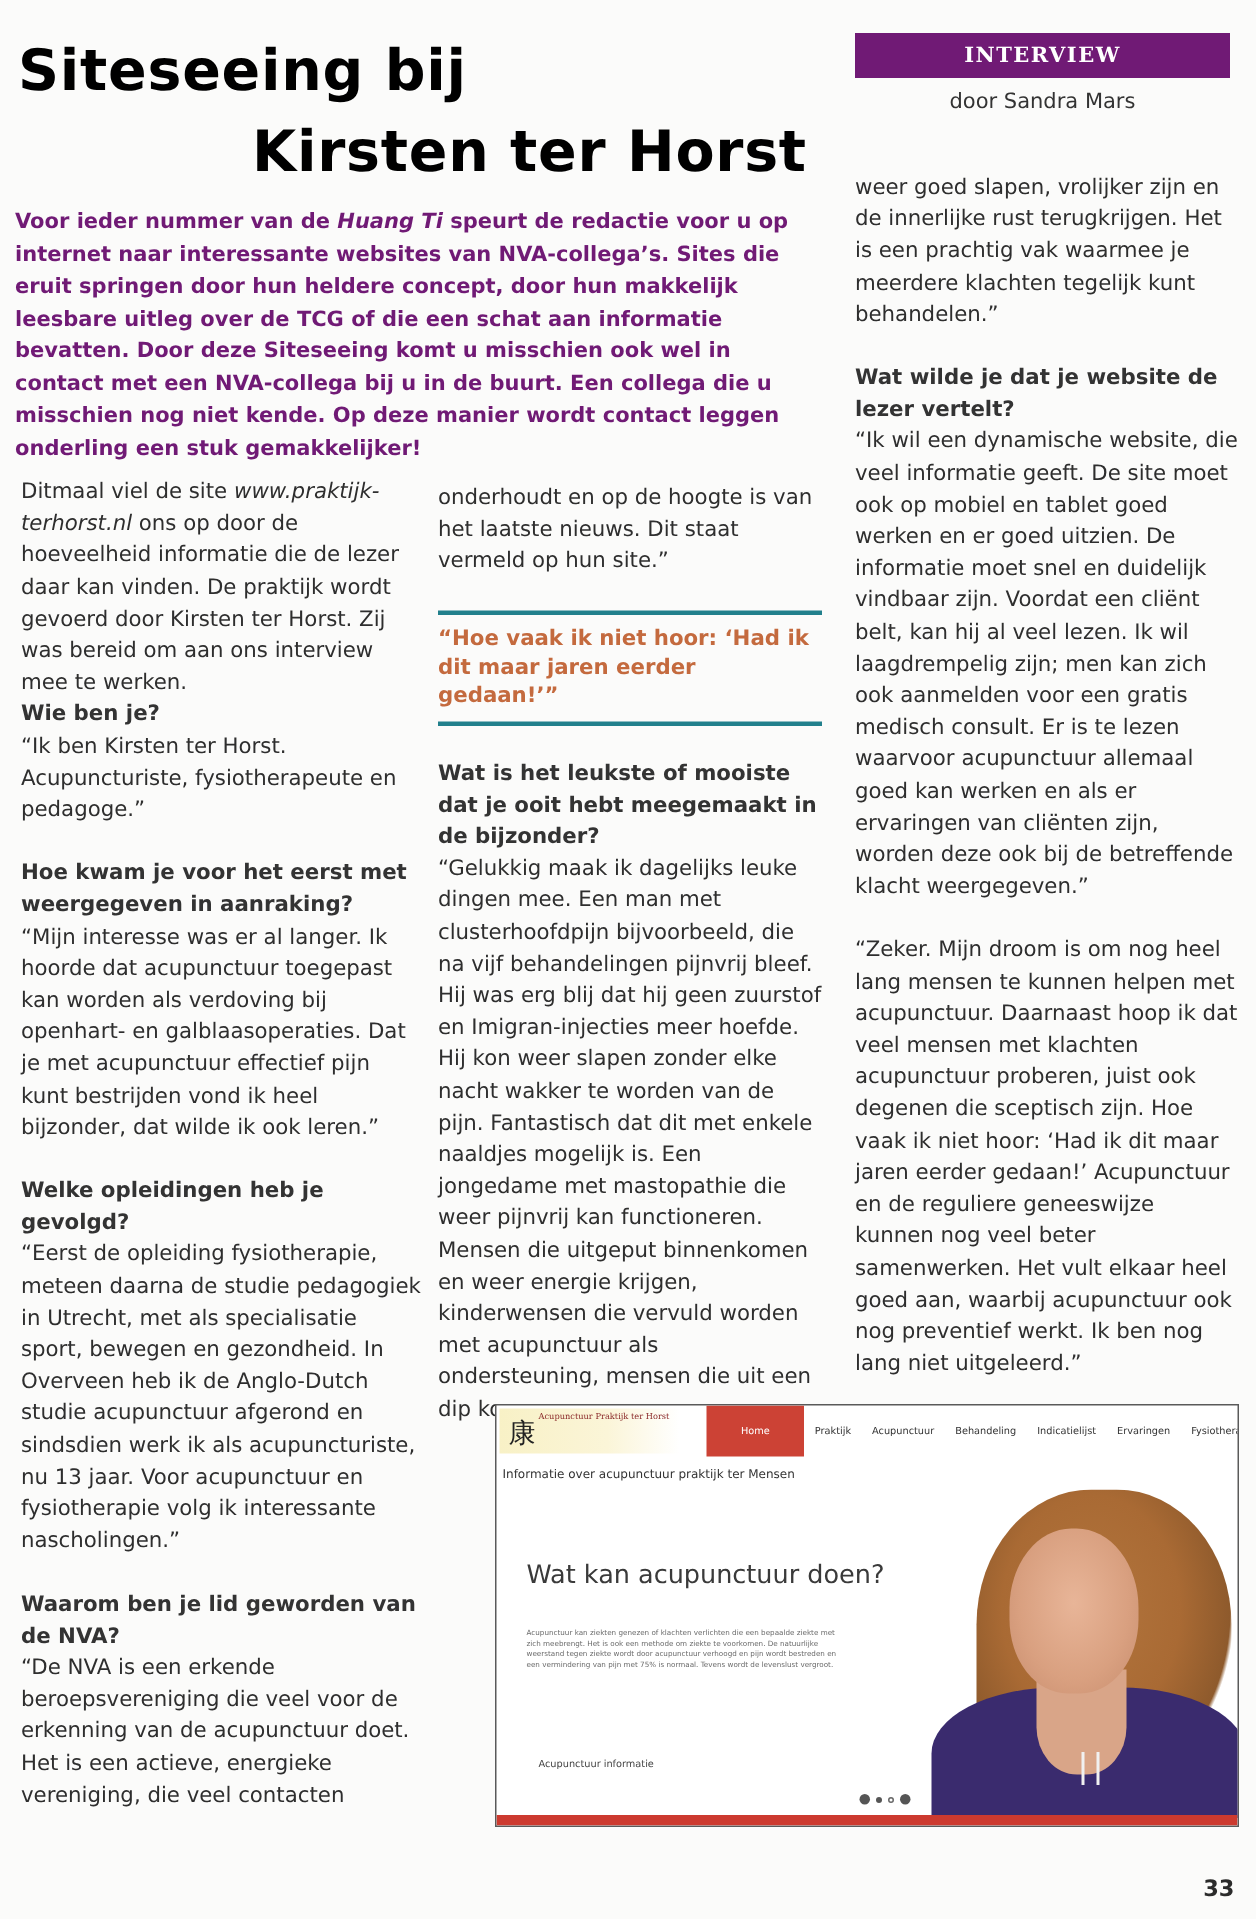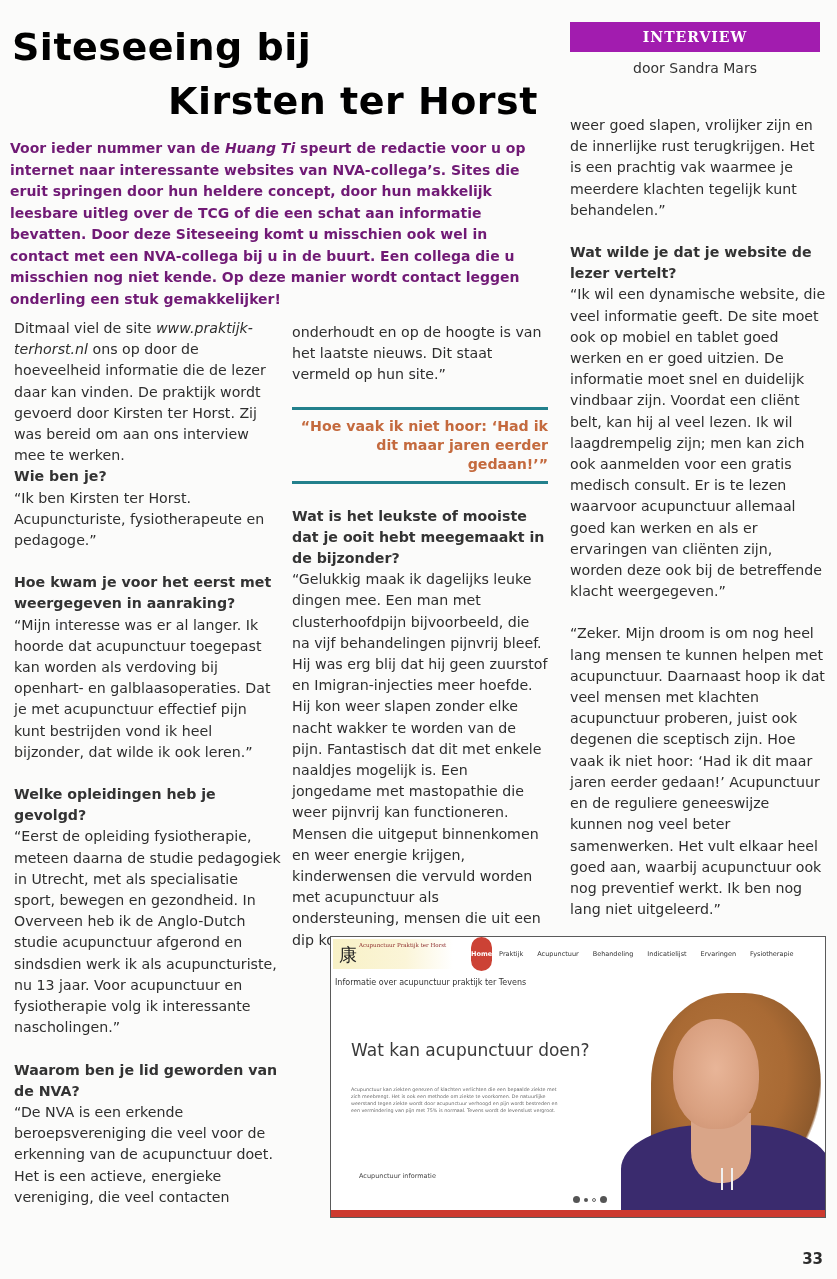--- a/index.html
+++ b/index.html
@@ -3,45 +3,45 @@
   <meta charset="utf-8">
   <style>
     * { box-sizing: border-box; margin: 0; padding: 0; }
     html, body { width: 837px; height: 1279px; background: #fbfbfa; overflow: hidden; }
     body { position: relative; font-family: "DejaVu Sans", sans-serif; color: #2b2b2b; }
 
     .title { position: absolute; color: #000000; font-family: "DejaVu Sans", sans-serif; font-weight: bold; letter-spacing: 0.5px; line-height: 1; }
     .title.l1 { left: 12px; top: 28px; font-size: 38px; }
     .title.l2 { left: 168px; top: 82px; font-size: 38px; }
 
-    .tag { position: absolute; left: 570px; top: 22px; width: 250px; height: 30px; background: #a21caf; color: #fff; font-family: "DejaVu Serif", serif; font-weight: bold; font-size: 14px; letter-spacing: 1px; display: flex; align-items: center; justify-content: center; }
+    .tag { position: absolute; left: 570px; top: 22px; width: 250px; height: 30px; background: #701a75; color: #fff; font-family: "DejaVu Serif", serif; font-weight: bold; font-size: 14px; letter-spacing: 1px; display: flex; align-items: center; justify-content: center; }
     .byline { position: absolute; left: 570px; top: 60px; width: 250px; text-align: center; font-size: 14px; color: #333; }
 
     .intro { position: absolute; left: 10px; top: 138px; width: 528px; color: #701a75; font-weight: bold; font-size: 14px; line-height: 21.5px; }
     .intro em { font-style: italic; }
 
     .col { position: absolute; font-size: 14.2px; line-height: 21.2px; color: #2e2e2e; }
     .col p { }
     .col .q { font-weight: bold; color: #333; margin-bottom: 0; }
     .col .a { margin-bottom: 21px; }
     .col em { font-style: italic; }
 
     .c1 { left: 14px; top: 318px; width: 268px; }
     .c2 { left: 292px; top: 322px; width: 256px; }
     .c3 { left: 570px; top: 115px; width: 256px; }
 
-    .pull { margin: 8px 0 22px 0; border-top: 3px solid #22808c; border-bottom: 3px solid #22808c; padding: 7px 0 7px 0; text-align: right; color: #c46a3e; font-weight: bold; font-size: 14.2px; line-height: 19px; }
+    .pull { margin: 8px 0 22px 0; border-top: 3px solid #22808c; border-bottom: 3px solid #22808c; padding: 7px 0 7px 0; text-align: left; color: #c46a3e; font-weight: bold; font-size: 14.2px; line-height: 19px; }
 
     .shot { position: absolute; left: 330px; top: 936px; width: 496px; height: 282px; background: #ffffff; border: 1px solid #5a5a5a; overflow: hidden; }
     .shot .logo { position: absolute; left: 2px; top: 2px; width: 120px; height: 30px; background: linear-gradient(90deg, #f8f1c6 0%, #fbf5d8 60%, rgba(255,255,255,0) 100%); }
     .shot .logo-glyph { position: absolute; left: 6px; top: 4px; font-size: 18px; color: #222; font-family: "DejaVu Serif", serif; }
     .shot .logo-text { position: absolute; left: 26px; top: 3px; font-size: 5.5px; color: #8b2a2a; font-family: "DejaVu Serif", serif; white-space: nowrap; }
     .shot .menu { position: absolute; left: 140px; top: 0; height: 34px; display: flex; align-items: center; }
     .shot .menu span { font-size: 6.5px; color: #333; padding: 0 7px; height: 34px; display: flex; align-items: center; white-space: nowrap; }
-    .shot .menu span.active { background: #cc4235; color: #fff; font-weight: bold; padding: 0 0; border-radius: 13px; }
+    .shot .menu span.active { background: #cc4235; color: #fff; font-weight: normal; padding: 0 23px; }
     .shot .subtitle { position: absolute; left: 4px; top: 41px; font-size: 8px; color: #333; }
     .shot .h { position: absolute; left: 20px; top: 103px; font-size: 17px; color: #3a3a3a; }
     .shot .body { position: absolute; left: 20px; top: 149px; width: 208px; font-size: 4.8px; line-height: 7px; color: #6a6a6a; }
     .shot .link { position: absolute; left: 28px; top: 235px; font-size: 6.5px; color: #444; }
     .shot .dots { position: absolute; left: 242px; top: 259px; display: flex; align-items: center; gap: 4px; }
     .shot .dot { width: 4px; height: 4px; border-radius: 50%; background: #555; }
     .shot .dot.big { width: 7px; height: 7px; background: #555; }
     .shot .dot.hollow { background: transparent; border: 1px solid #666; }
     .shot .redbar { position: absolute; left: 0; bottom: 0; width: 100%; height: 7px; background: #cc3a2f; }
 
@@ -98,21 +98,21 @@
   </div>
   <div class="menu">
     <span class="active">Home</span>
     <span>Praktijk</span>
     <span>Acupunctuur</span>
     <span>Behandeling</span>
     <span>Indicatielijst</span>
     <span>Ervaringen</span>
     <span>Fysiotherapie</span>
   </div>
-  <div class="subtitle">Informatie over acupunctuur praktijk ter Tevens</div>
+  <div class="subtitle">Informatie over acupunctuur praktijk ter Mensen</div>
   <div class="photo">
     <div class="hair"></div>
     <div class="shirt"></div>
     <div class="neck"></div>
     <div class="face"></div>
     <div class="pendant"></div>
   </div>
   <div class="h">Wat kan acupunctuur doen?</div>
   <div class="body">Acupunctuur kan ziekten genezen of klachten verlichten die een bepaalde ziekte met zich meebrengt. Het is ook een methode om ziekte te voorkomen. De natuurlijke weerstand tegen ziekte wordt door acupunctuur verhoogd en pijn wordt bestreden en een vermindering van pijn met 75% is normaal. Tevens wordt de levenslust vergroot.</div>
   <div class="link">Acupunctuur informatie</div>

